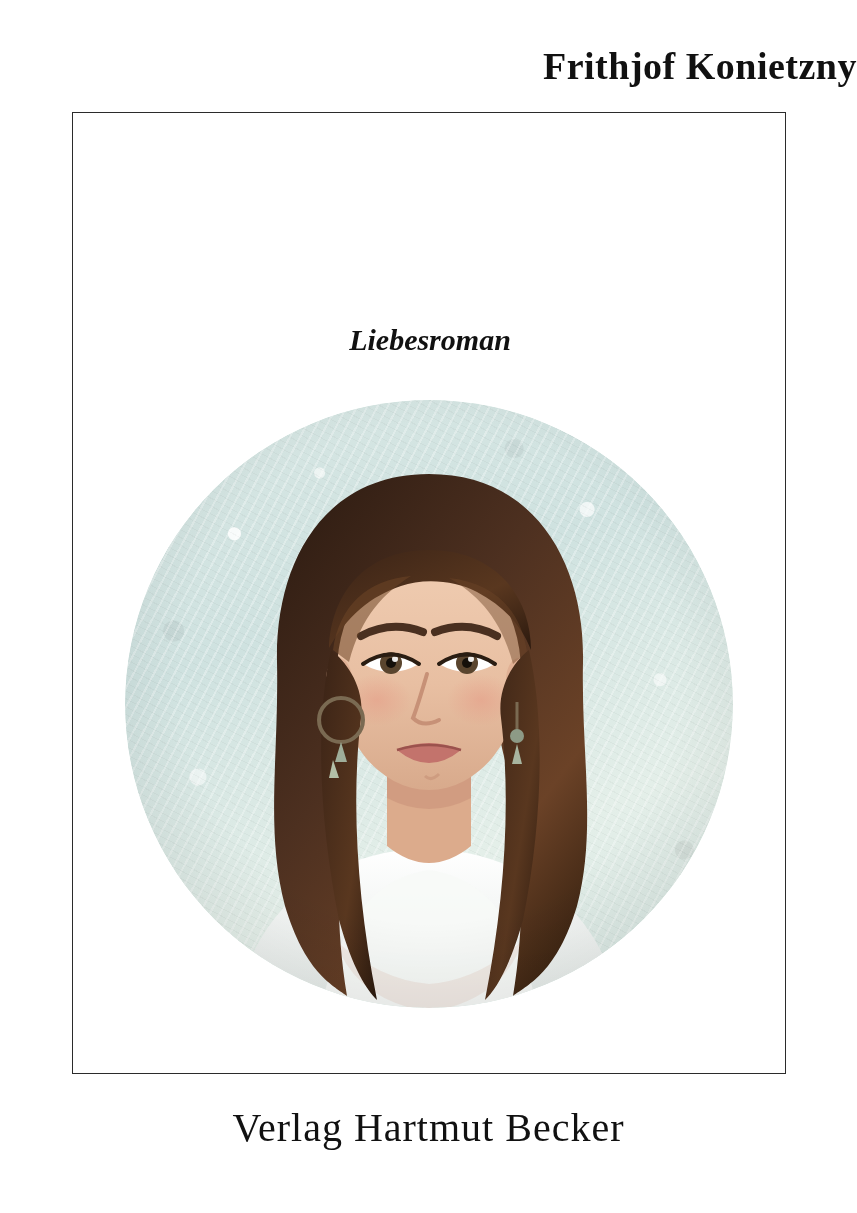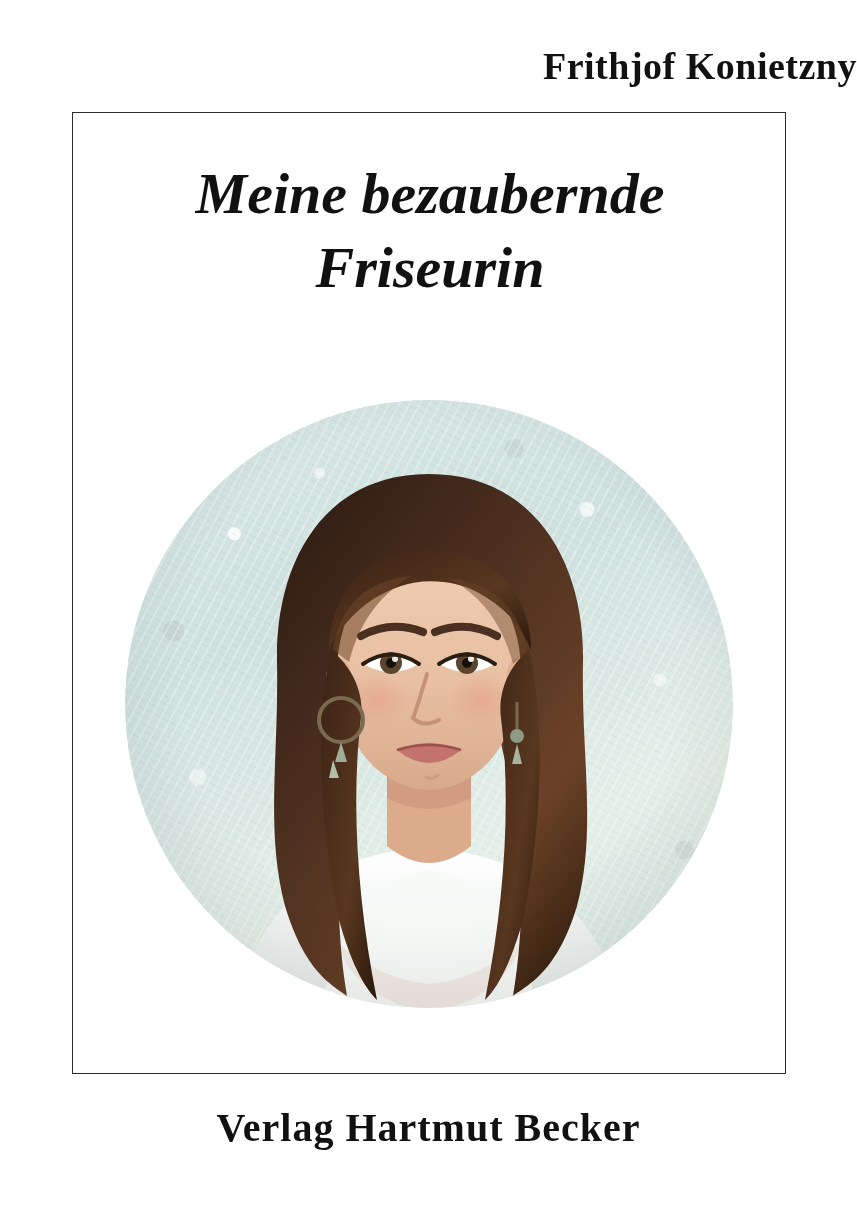--- a/index.html
+++ b/index.html
@@ -116,40 +116,37 @@
     background: radial-gradient(circle at 50% 45%, rgba(0,0,0,0) 55%, rgba(0,0,0,0.10) 88%, rgba(0,0,0,0.18) 100%);
     pointer-events: none;
   }
   .publisher {
     position: absolute;
     left: 0;
     top: 1104px;
     width: 857px;
     text-align: center;
     font-family: "Liberation Serif", serif;
-    font-weight: bold;
+    font-weight: normal;
     font-size: 40px;
     letter-spacing: 1px;
     color: #111111;
   }
 </style>
 </head>
 <body>
 
 <div class="cover">
 
   <div class="author">Frithjof Konietzny</div>
 
   <div class="frame">
 
-    <div class="title">
-      <div>Meine bezaubernde</div>
-      <div>Friseurin</div>
-    </div>
-
+
+    <div class="subtitle">Liebesroman</div>
 
     <div class="portrait-wrap">
       <div class="portrait">
         <div class="wall"></div>
 
         <svg viewBox="0 0 608 608" width="608" height="608" style="position:absolute; inset:0;">
           <defs>
             <linearGradient id="skinGrad" x1="0" y1="0" x2="0" y2="1">
               <stop offset="0%" stop-color="#f0cdb2"></stop>
               <stop offset="55%" stop-color="#e8bfa2"></stop>

